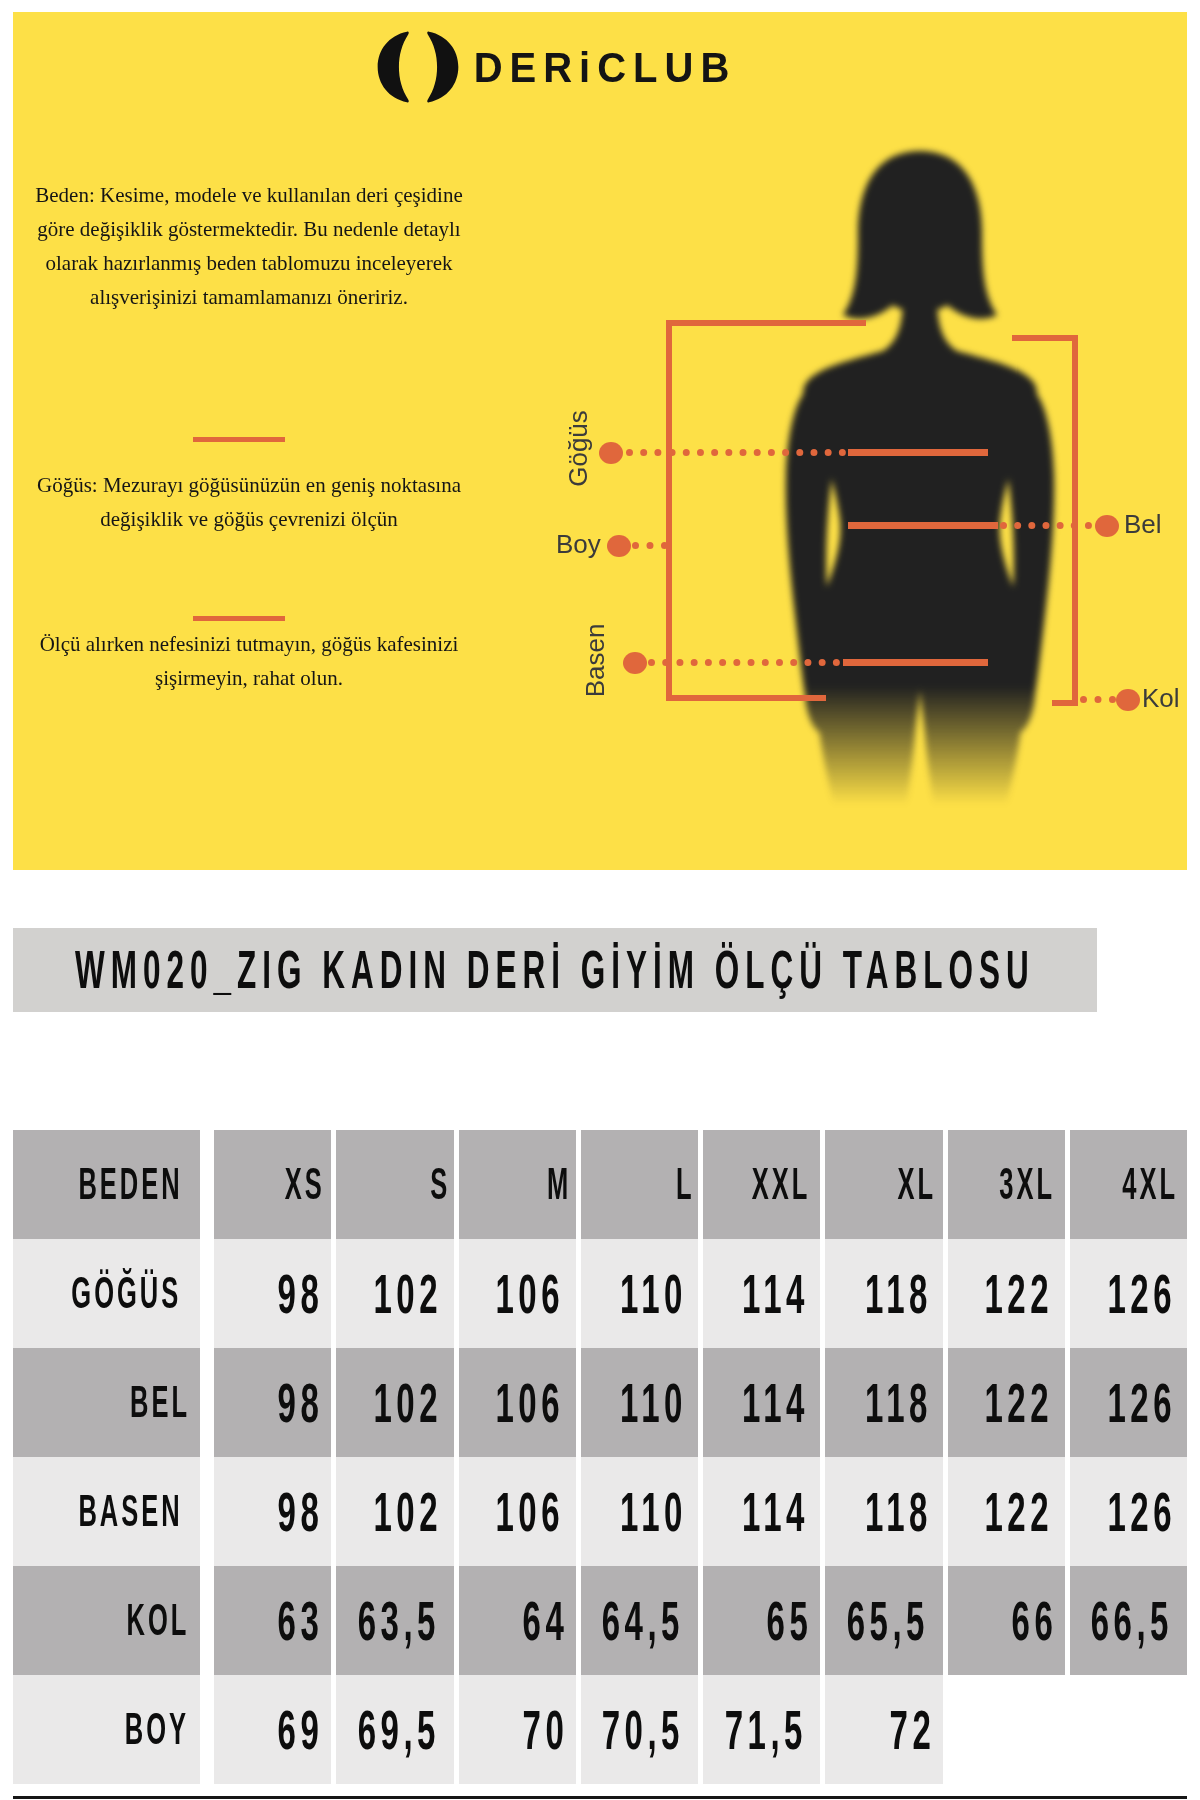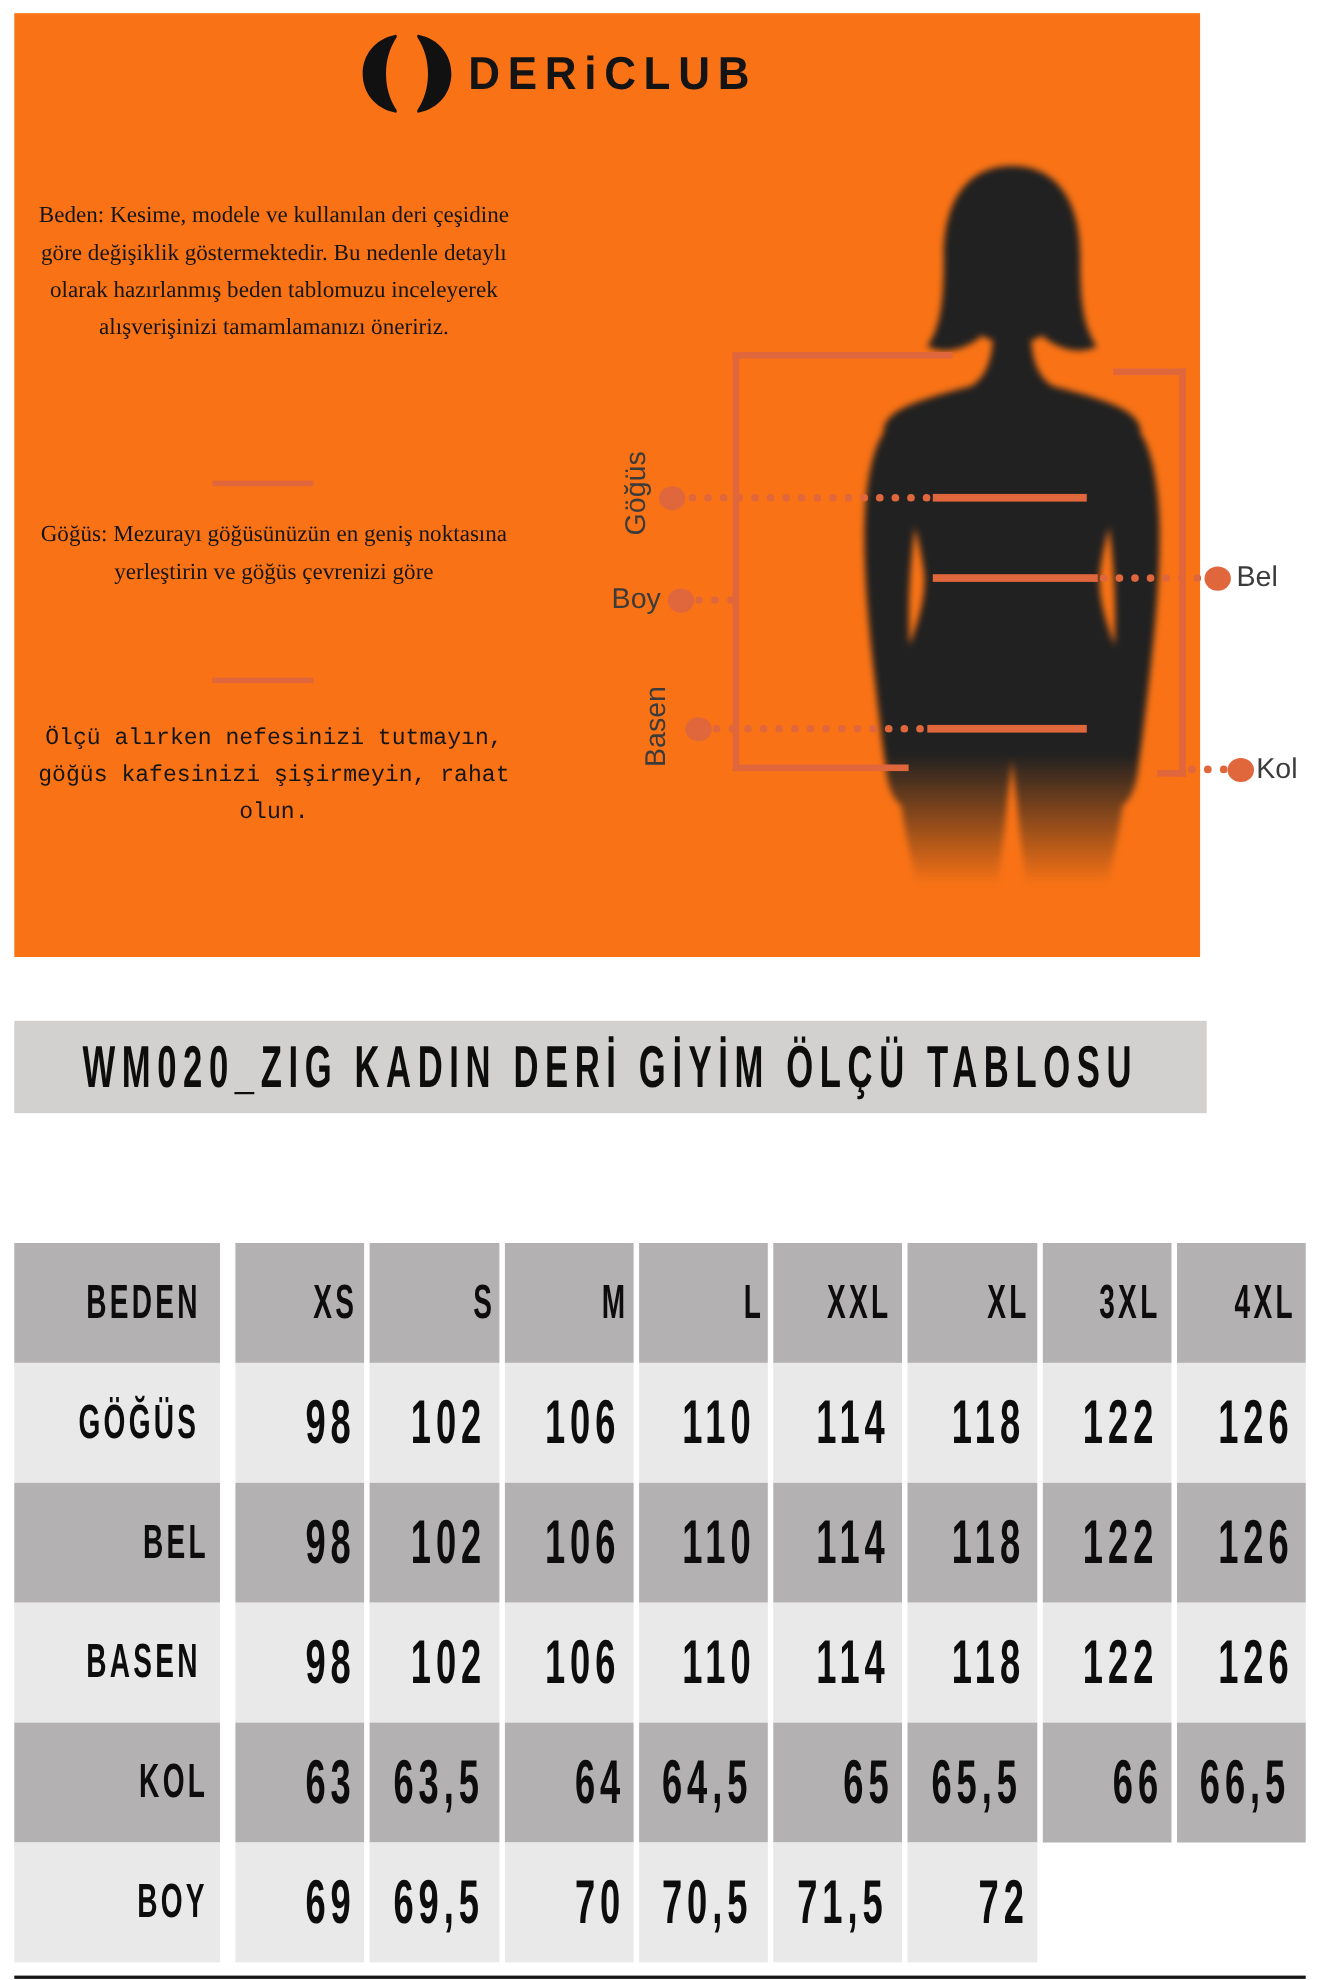--- a/index.html
+++ b/index.html
@@ -1,29 +1,29 @@
 <!DOCTYPE html>
 <html><head>
 <meta charset="utf-8">
 <style>
   * { margin:0; padding:0; box-sizing:border-box; }
   html,body { width:1200px; height:1800px; background:#ffffff; font-family:"Liberation Sans", sans-serif; overflow:hidden; }
   body { position:relative; }
 
   
-  .top-panel { position:absolute; left:13px; top:12px; width:1078px; height:858px; background:#f97316; }
+  .top-panel { position:absolute; left:13px; top:12px; width:1174px; height:858px; background:#fde047; }
 
   .logo-row { position:absolute; left:0; top:18px; width:100%; display:flex; align-items:center; justify-content:center; transform:translateX(-45px); gap:12px; }
   .logo-icon svg { display:block; }
   .logo-text { font-size:40px; font-weight:700; letter-spacing:7px; color:#141414; font-family:"Liberation Sans",sans-serif; transform:scaleY(1.05); }
 
   .para { position:absolute; left:10px; width:452px; text-align:center; font-family:"Liberation Serif", serif; font-size:21px; line-height:34px; color:#151515; }
   .para1 { top:166px; }
   .para2 { top:456px; }
-  .para3 { top:643px;font-family:Liberation Mono, monospace; }
+  .para3 { top:615px; }
   .divider { position:absolute; left:180px; width:92px; height:5px; background:#e0673c; }
   .divider1 { top:425px; }
   .divider2 { top:604px; }
 
   
   .dg { position:absolute; }
   .silhouette { left:742px; top:133px; width:330px; height:660px; filter:blur(3px); }
   .oline { background:#e0673c; }
   .dotline { height:0; border-top:7px dotted #e0673c; }
   .bigdot { width:24px; height:22px; border-radius:50%; background:#e0673c; }
@@ -60,21 +60,21 @@
       <svg viewBox="0 0 120 100" width="88" height="74" aria-hidden="true">
         <path fill="#111111" d="M45,2 C20,7 5,27 5,50 C5,73 20,93 45,98 C47,99 48,97 47,95 C38,81 34,66 34,50 C34,34 38,19 47,5 C48,3 47,1 45,2 Z"></path>
         <path fill="#111111" d="M75,2 C100,7 115,27 115,50 C115,73 100,93 75,98 C73,99 72,97 73,95 C82,81 86,66 86,50 C86,34 82,19 73,5 C72,3 73,1 75,2 Z"></path>
       </svg>
     </span>
     <span class="logo-text">DERiCLUB</span>
   </div>
 
   <p class="para para1">Beden: Kesime, modele ve kullanılan deri çeşidine göre değişiklik göstermektedir. Bu nedenle detaylı olarak hazırlanmış beden tablomuzu inceleyerek alışverişinizi tamamlamanızı öneririz.</p>
   <div class="divider divider1"></div>
-  <p class="para para2">Göğüs: Mezurayı göğüsünüzün en geniş noktasına yerleştirin ve göğüs çevrenizi göre</p>
+  <p class="para para2">Göğüs: Mezurayı göğüsünüzün en geniş noktasına değişiklik ve göğüs çevrenizi ölçün</p>
   <div class="divider divider2"></div>
   <p class="para para3">Ölçü alırken nefesinizi tutmayın, göğüs kafesinizi şişirmeyin, rahat olun.</p>
 
   <svg class="dg silhouette" viewBox="0 0 330 660" aria-hidden="true">
     <defs>
       <linearGradient id="fadeg" x1="0" y1="0" x2="0" y2="1">
         <stop offset="0" stop-color="#ffffff"></stop>
         <stop offset="0.82" stop-color="#ffffff"></stop>
         <stop offset="1" stop-color="#000000"></stop>
       </linearGradient>

